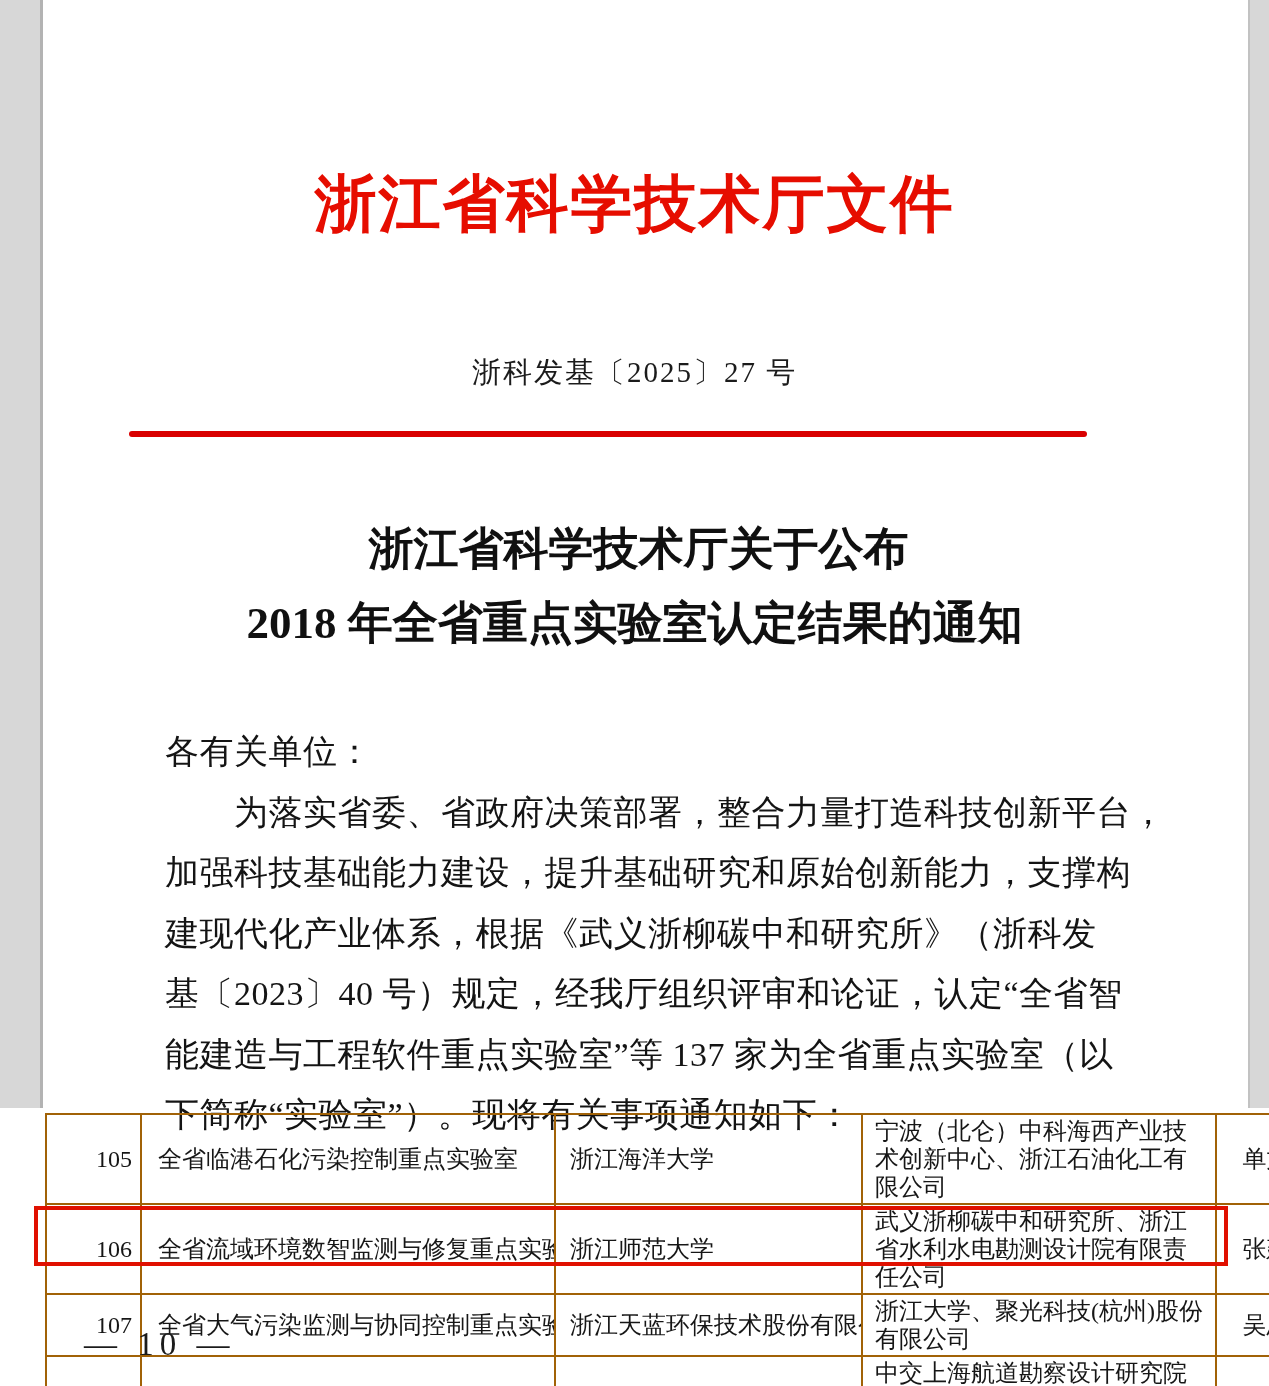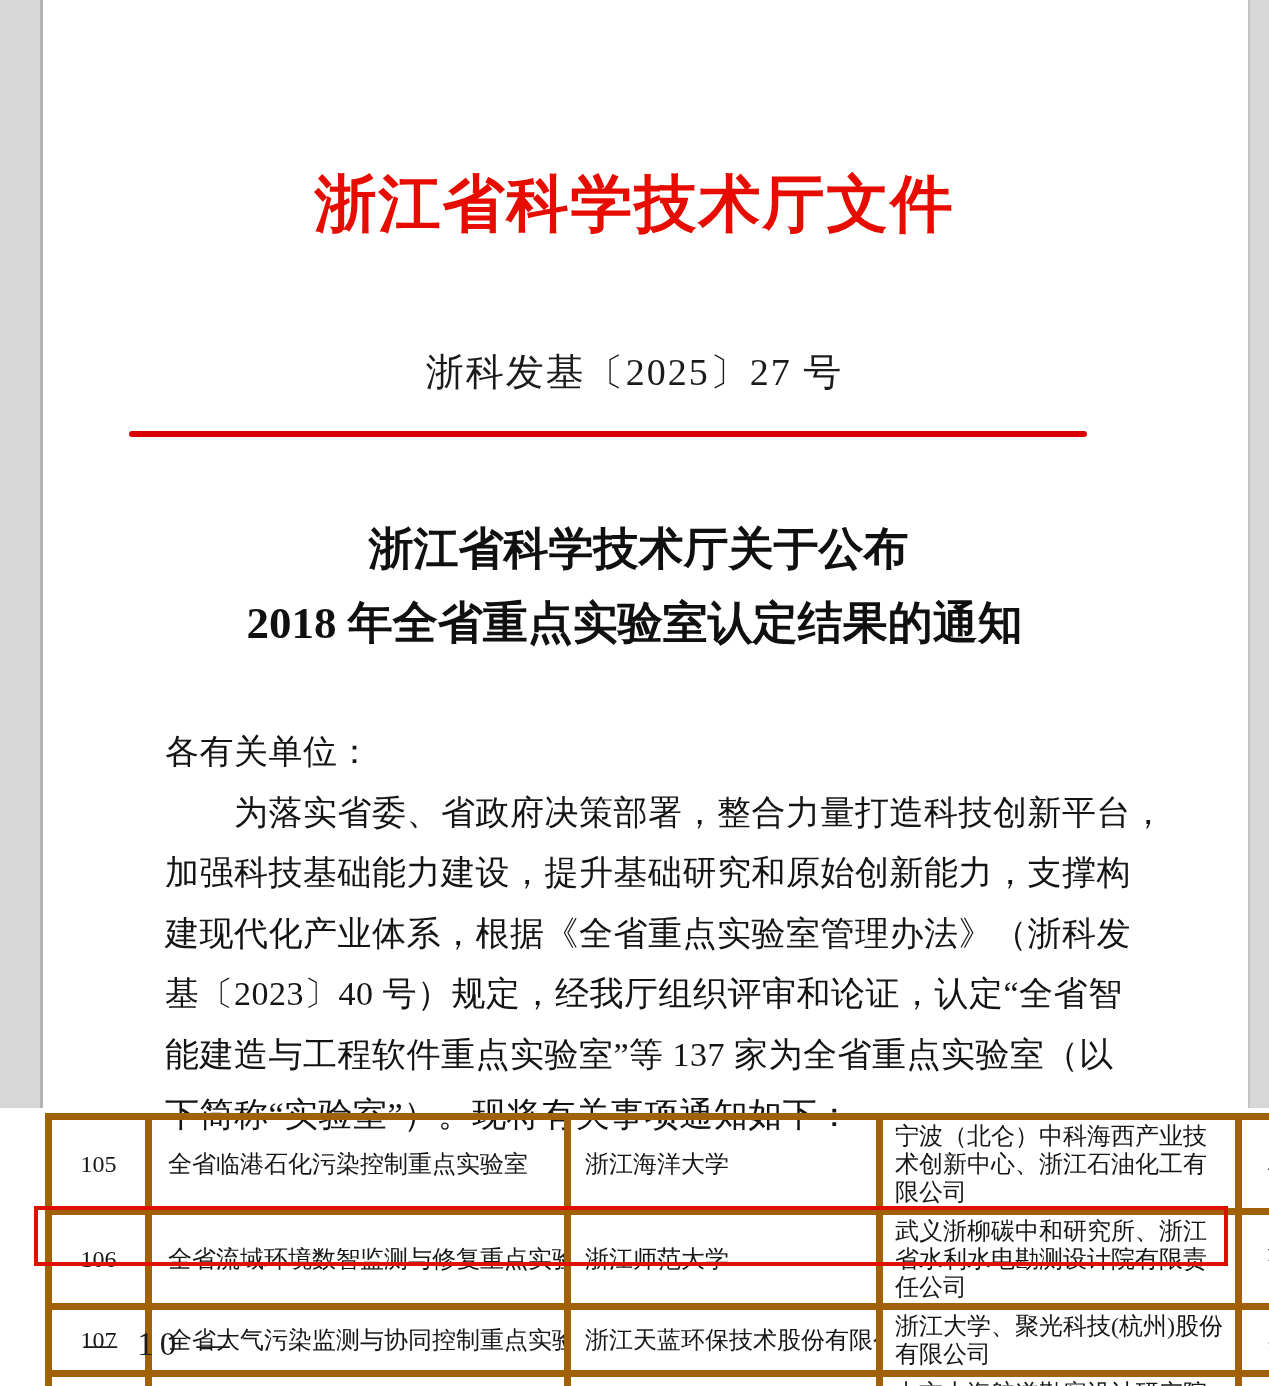--- a/index.html
+++ b/index.html
@@ -21,21 +21,21 @@
     text-align:center;
     font-size:62px;line-height:112px;
     font-weight:bold;
     color:#e60d00;
     letter-spacing:2px;
     white-space:nowrap;
   }
   .doc-number{
     position:absolute;left:0;right:0;top:352px;
     text-align:center;
-    font-size:38px;line-height:40px;
+    font-size:29px;line-height:40px;
     color:#1b1b1b;
     letter-spacing:2px;
   }
   .red-rule{
     position:absolute;left:129px;top:431px;
     width:958px;height:6px;
     background:#d90000;border-radius:3px;
   }
   .notice-title{
     position:absolute;left:0;right:0;
@@ -61,27 +61,27 @@
 
   .labs-table{
     position:absolute;left:45px;top:1113px;
     width:1187px;
     border-collapse:collapse;
     table-layout:fixed;
     font-size:24px;
     color:#161616;
   }
   .labs-table td{
-    border:7px solid #a16207;
+    border:2px solid #a16207;
     padding:2px 8px;
     vertical-align:middle;
     line-height:28px;
     overflow:hidden;
   }
-  .c-no{width:77px;text-align:center;}
+  .c-no{width:77px;text-align:right;}
   .c-lab{width:388px;text-align:left;padding-left:16px !important;white-space:nowrap;margin-left:32px;}
   .c-inst{width:283px;text-align:left;padding-left:14px !important;white-space:nowrap;}
   .c-part{width:332px;text-align:left;padding-left:12px !important;line-height:29px;}
   .c-dir{width:107px;text-align:center;white-space:nowrap;}
   .r105{height:52px;}
   .r106{height:48px;}
   .r107{height:48px;}
   .r108{height:52px;}
 
   .highlight-box{
@@ -113,21 +113,21 @@
 
   <div class="red-rule"></div>
 
   <div class="notice-title notice-line1">浙江省科学技术厅关于公布</div>
   <div class="notice-title notice-line2">2018 年全省重点实验室认定结果的通知</div>
 
   <div class="body-block">
     <div class="body-line">各有关单位：</div>
     <div class="body-line indent">为落实省委、省政府决策部署，整合力量打造科技创新平台，</div>
     <div class="body-line">加强科技基础能力建设，提升基础研究和原始创新能力，支撑构</div>
-    <div class="body-line">建现代化产业体系，根据《全省重点实验室管理办法》（浙科发</div>
+    <div class="body-line">建现代化产业体系，根据《武义浙柳碳中和研究所》（浙科发</div>
     <div class="body-line">基〔2023〕40 号）规定，经我厅组织评审和论证，认定“全省智</div>
     <div class="body-line">能建造与工程软件重点实验室”等 137 家为全省重点实验室（以</div>
     <div class="body-line">下简称“实验室”）。现将有关事项通知如下：</div>
   </div>
 
   <table class="labs-table">
     <tbody>
         <tr class="r105">
       <td class="c-no">105</td>
       <td class="c-lab">全省临港石化污染控制重点实验室</td>

